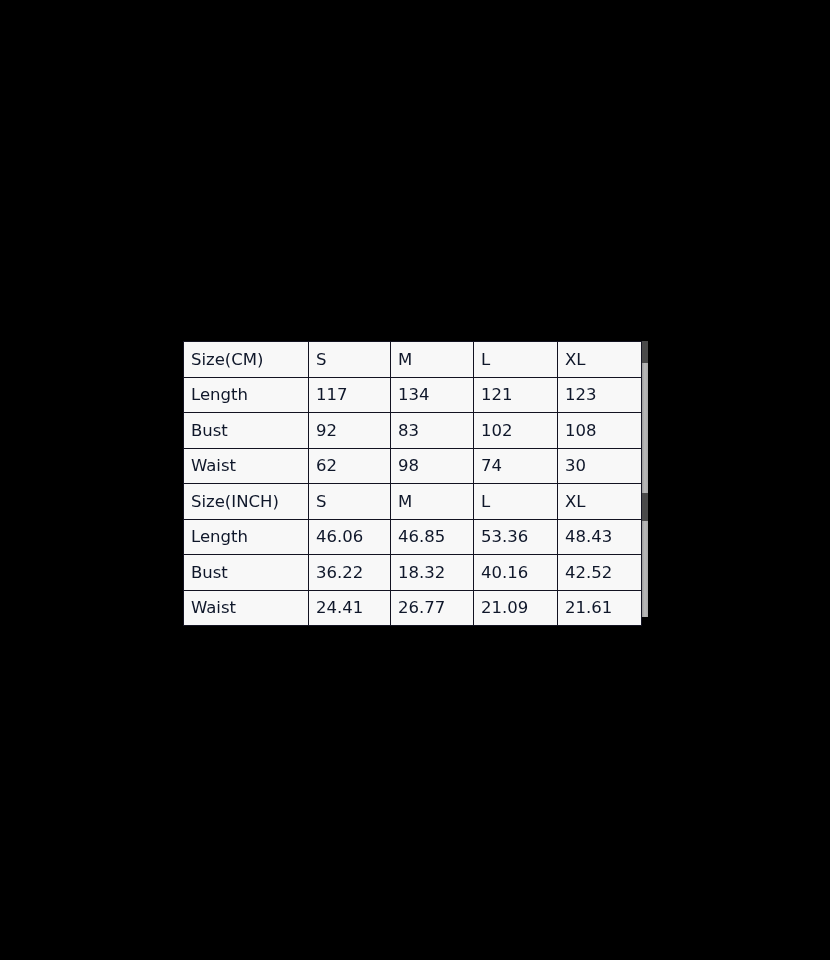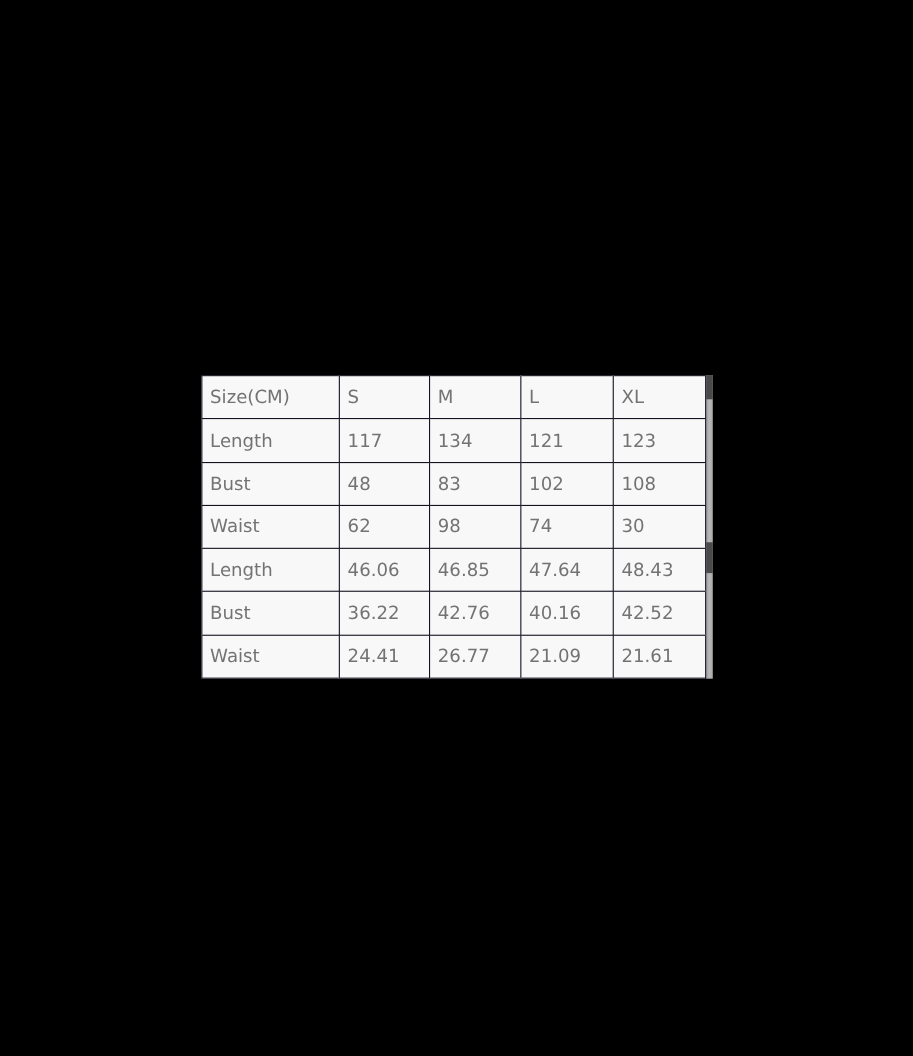--- a/index.html
+++ b/index.html
@@ -47,21 +47,21 @@
   table.size-chart col.c-m     { width: 83px;  }
   table.size-chart col.c-l     { width: 84px;  }
   table.size-chart col.c-xl    { width: 84px;  }
 
   table.size-chart td {
     height: 34.5px;
     padding: 0 0 0 7px;
     margin: 12px;
     font-size: 16.5px;
     line-height: 1.05;
-    color: #737373;
+    color: #0f172a;
     font-weight: 400;
     text-align: left;
     vertical-align: middle;
     border-right: 1px solid #131321;
     border-bottom: 1px solid #131321;
     background: #f8f8f8;
     white-space: nowrap;
     overflow: hidden;
   }
 
@@ -131,47 +131,54 @@
         <tr>
           <td class="row-label">Length</td>
           <td>117</td>
           <td>134</td>
           <td>121</td>
           <td>123</td>
         </tr>
 
         <tr>
           <td class="row-label">Bust</td>
-          <td>48</td>
+          <td>92</td>
           <td>83</td>
           <td>102</td>
           <td>108</td>
         </tr>
 
         <tr>
           <td class="row-label">Waist</td>
           <td>62</td>
           <td>98</td>
           <td>74</td>
           <td>30</td>
         </tr>
 
+        <tr class="hdr-row">
+          <td class="row-label">Size(INCH)</td>
+          <td class="hdr-cell">S</td>
+          <td class="hdr-cell">M</td>
+          <td class="hdr-cell">L</td>
+          <td class="hdr-cell">XL</td>
+        </tr>
 
         <tr>
           <td class="row-label">Length</td>
           <td>46.06</td>
           <td>46.85</td>
-          <td>47.64</td>
+          <td>53.36</td>
           <td>48.43</td>
         </tr>
 
         <tr>
           <td class="row-label">Bust</td>
           <td>36.22</td>
-          <td>42.76</td>
+          <td>18.32</td>
           <td>40.16</td>
           <td>42.52</td>
         </tr>
 
         <tr>
           <td class="row-label">Waist</td>
           <td>24.41</td>
           <td>26.77</td>
           <td>21.09</td>
           <td>21.61</td>

